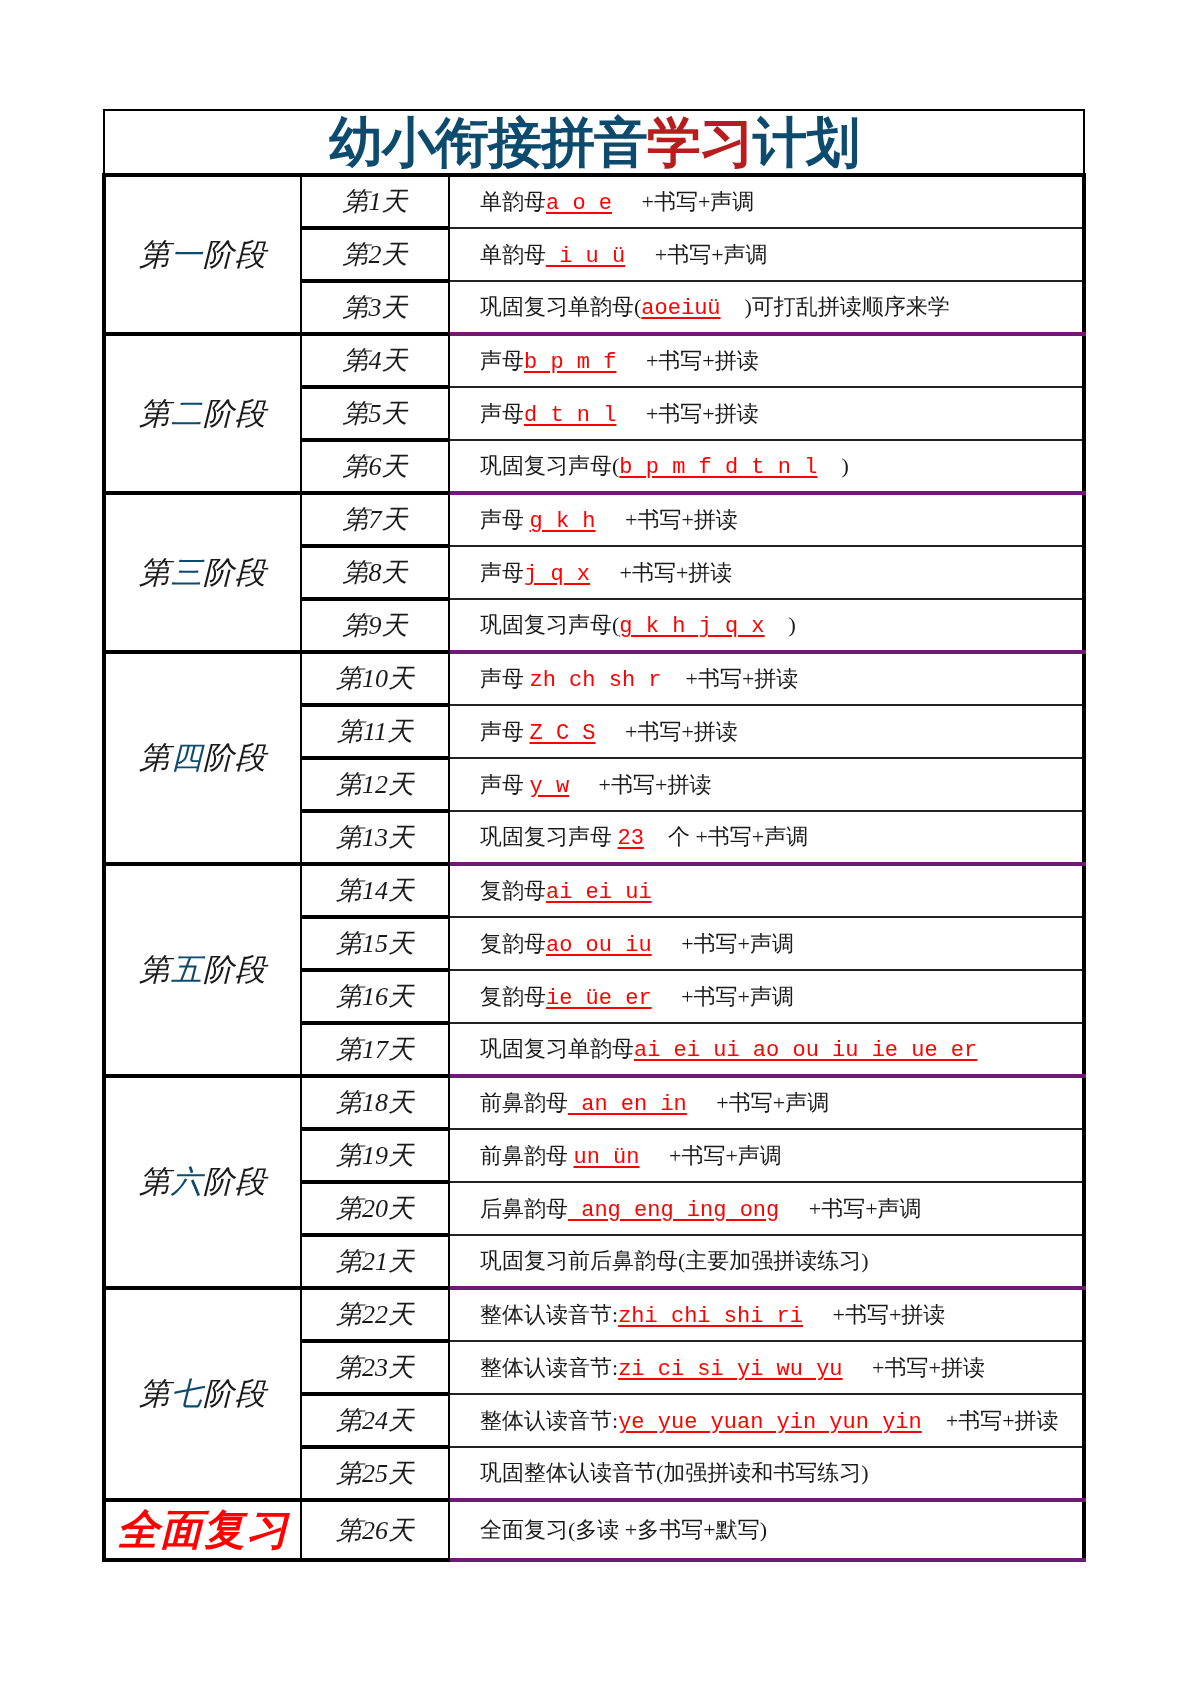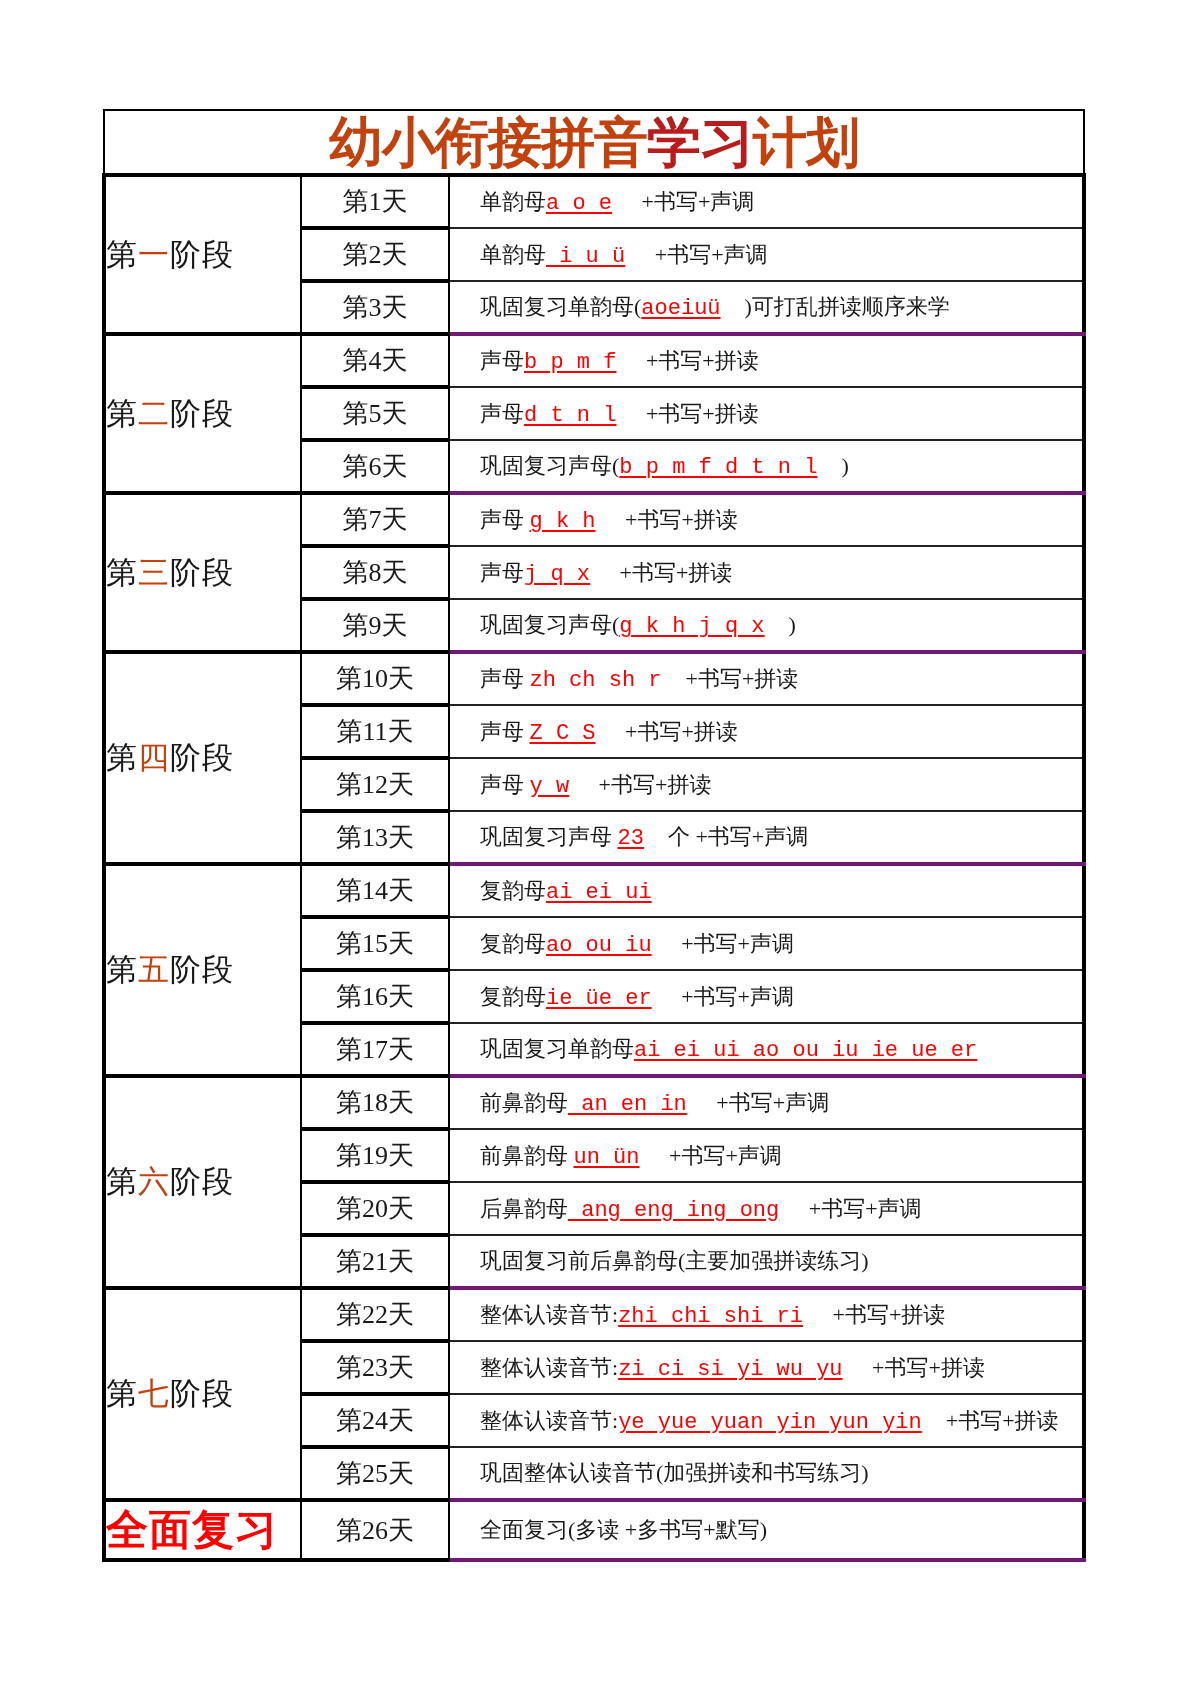--- a/index.html
+++ b/index.html
@@ -9,33 +9,33 @@
     border-collapse: collapse; table-layout: fixed;
   }
   .plan-table td { padding: 0; vertical-align: middle; }
   .title-cell {
     height: 62px; text-align: center;
     border-top: 2px solid #000; border-left: 2px solid #000; border-right: 2px solid #000;
     border-bottom: 4px solid #000;
     font-family: "Liberation Sans", "DejaVu Sans", sans-serif; font-weight: bold;
     font-size: 54px; line-height: 60px; letter-spacing: -1px;
   }
-  .red { color: #c2410c; }
+  .red { color: #0c4a6e; }
   .black { color: #b91c1c; }
   .phase-cell {
-    width: 197px; text-align: left;
+    width: 197px; text-align: center;
     border-left: 4px solid #000; border-right: 2px solid #000;
     border-bottom: 4px solid #000;
-    font-size: 31px; letter-spacing: 1px;
+    font-size: 31px; letter-spacing: 1px; font-style: italic;
   }
   .phase-final { font-family: "Liberation Sans", "DejaVu Sans", sans-serif; font-weight: bold; color: #ff0000; font-size: 42px; }
   .day-cell {
     width: 148px; height: 49px; text-align: center;
     border-left: 2px solid #000; border-right: 2px solid #000;
-    border-bottom: 4px solid #000; font-size: 26px;
+    border-bottom: 4px solid #000; font-size: 26px; font-style: italic;
   }
   .content-cell {
     width: 635px; height: 49px; padding-left: 6px !important;
     border-right: 4px solid #000; border-bottom: 2px solid #222;
     font-size: 22px; white-space: nowrap; overflow: hidden;
   }
   .group-end .content-cell { border-bottom: 4px solid #701a75; }
   .pin { color: #ff0000; font-family: "Liberation Mono", "DejaVu Sans Mono", monospace; text-decoration: underline; text-decoration-color: #ff0000; text-underline-offset: 3px; white-space: pre; }
   .pin.plain { text-decoration: none; }
   .pre, .post { white-space: pre; margin-left: 24px; }

